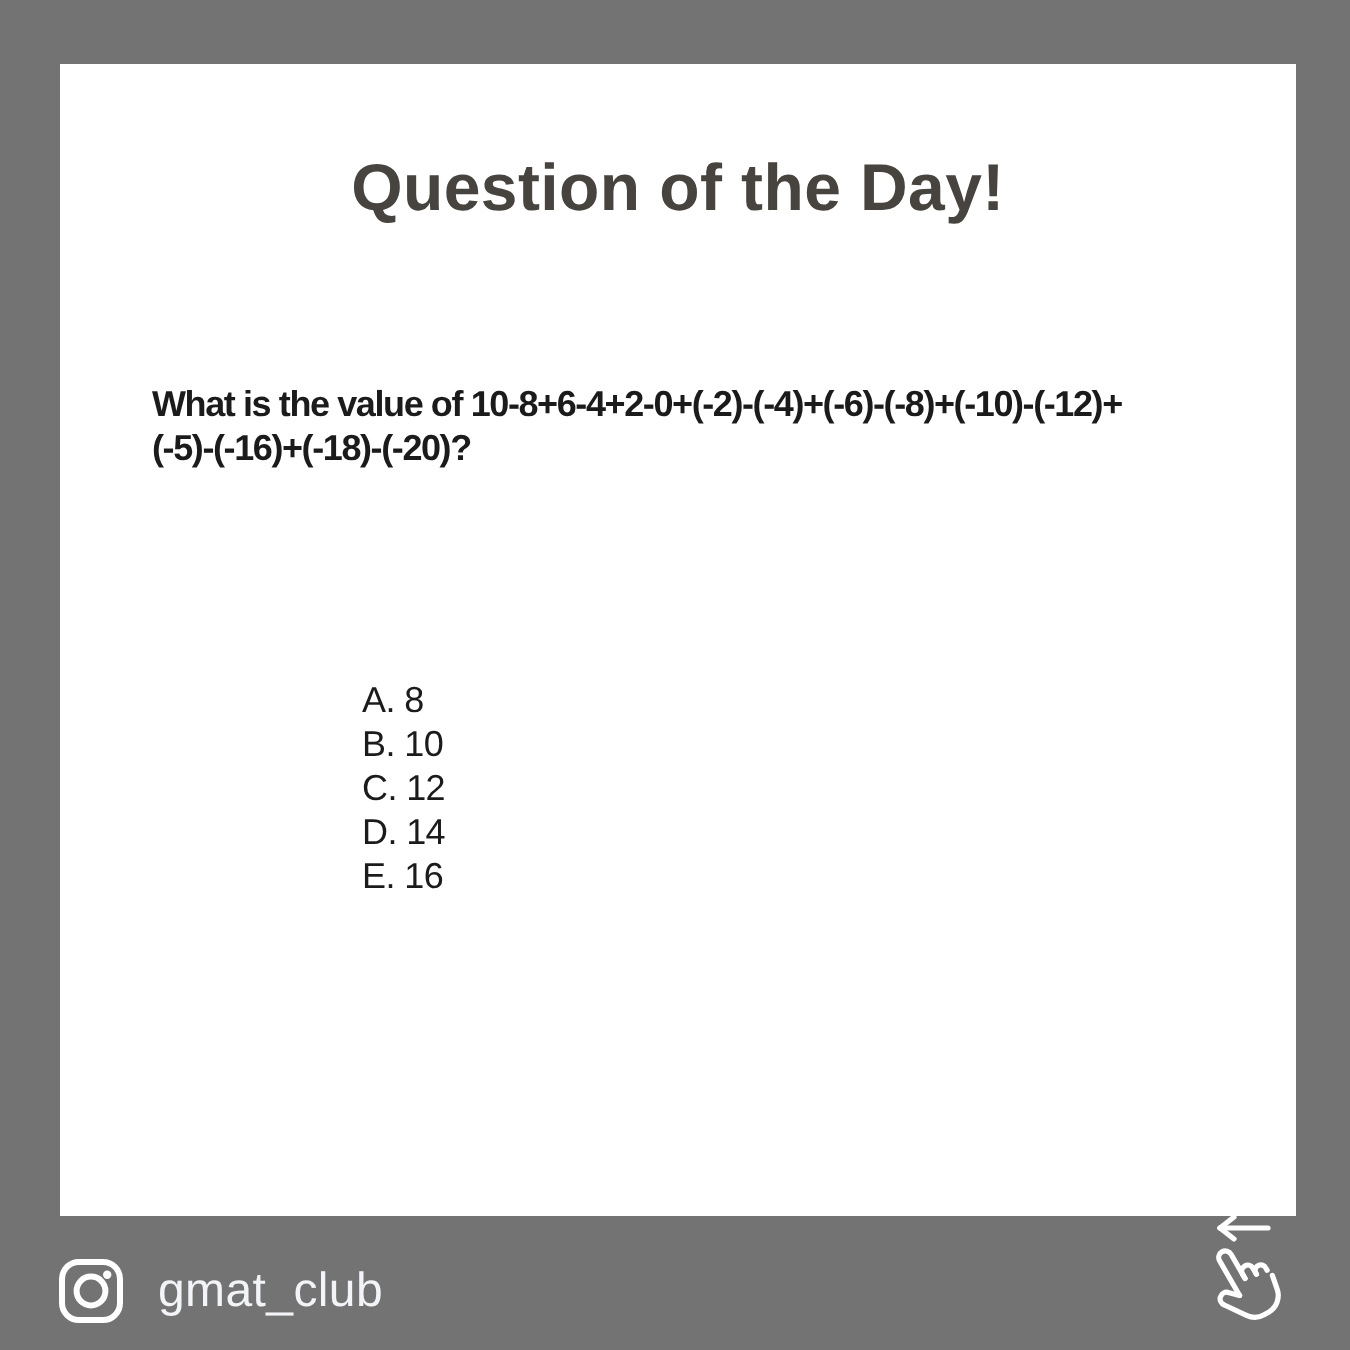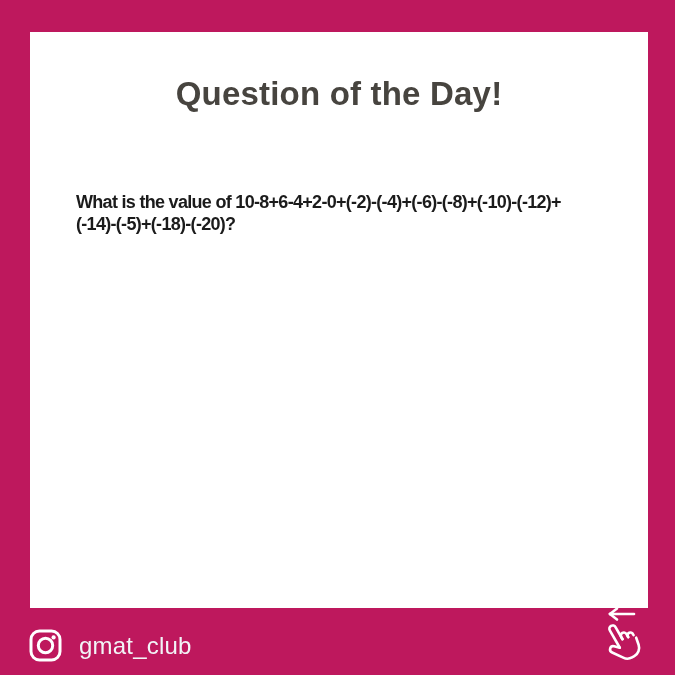--- a/index.html
+++ b/index.html
@@ -7,21 +7,21 @@
     padding: 0;
     width: 675px;
     height: 675px;
     overflow: hidden;
     font-family: "Liberation Sans", "DejaVu Sans", sans-serif;
   }
   .frame {
     position: relative;
     width: 675px;
     height: 675px;
-    background: #be185d;
+    background: #737373;
   }
   .card {
     position: absolute;
     left: 30px;
     top: 32px;
     width: 618px;
     height: 576px;
     background: #ffffff;
   }
   .title {
@@ -84,23 +84,30 @@
 <body>
 
 <div class="frame">
 
   <div class="card">
 
     <div class="title">Question of the Day!</div>
 
     <div class="question">
       <div>What is the value of 10-8+6-4+2-0+(-2)-(-4)+(-6)-(-8)+(-10)-(-12)+</div>
-      <div>(-14)-(-5)+(-18)-(-20)?</div>
+      <div>(-5)-(-16)+(-18)-(-20)?</div>
     </div>
 
+    <div class="options">
+      <div>A. 8</div>
+      <div>B. 10</div>
+      <div>C. 12</div>
+      <div>D. 14</div>
+      <div>E. 16</div>
+    </div>
 
   </div>
 
   <div class="footer">
     <span class="insta-icon">
       <svg width="33" height="33" viewBox="0 0 33 33" fill="none">
         <rect x="2" y="2" width="29" height="29" rx="8.5" stroke="#ffffff" stroke-width="3"></rect>
         <circle cx="16.5" cy="16.5" r="7.2" stroke="#ffffff" stroke-width="3"></circle>
         <circle cx="24.6" cy="8.4" r="2.1" fill="#ffffff"></circle>
       </svg>

